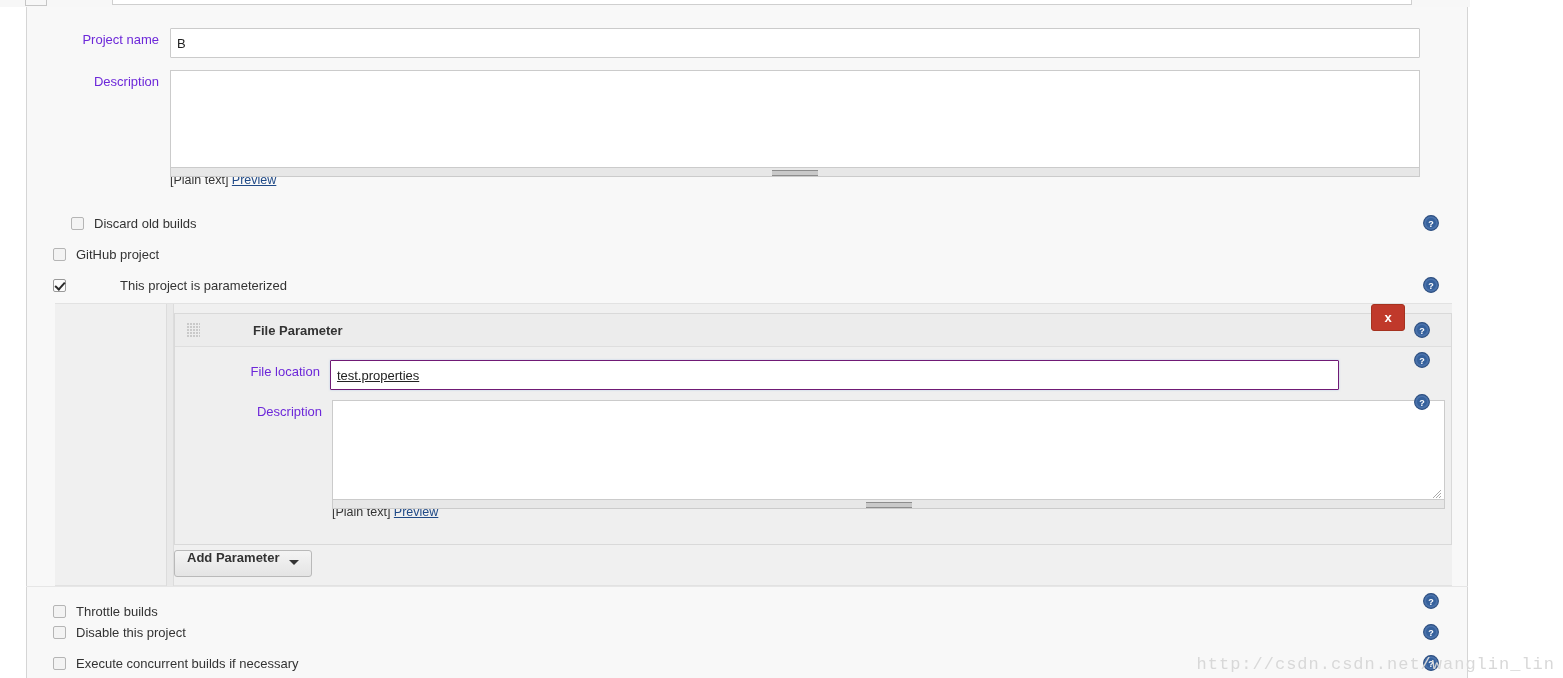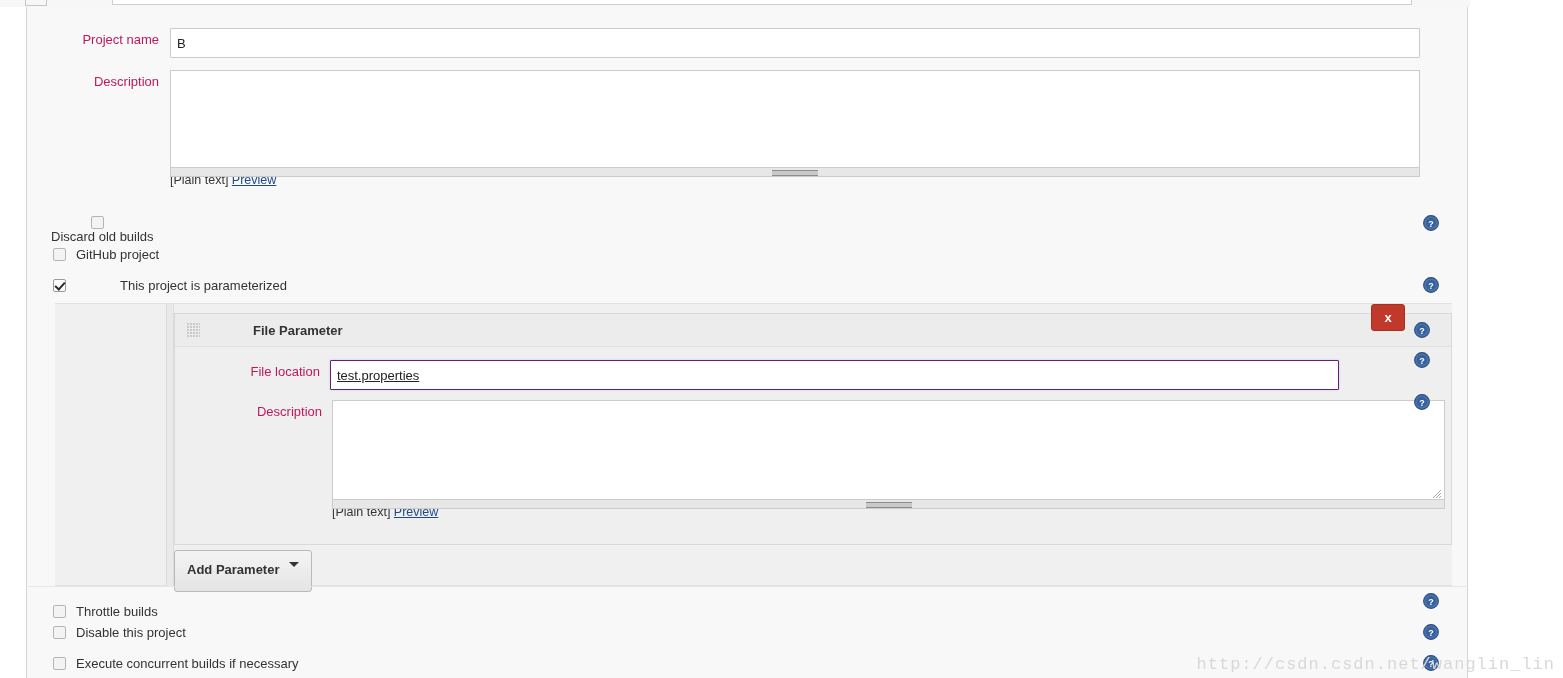--- a/index.html
+++ b/index.html
@@ -61,21 +61,21 @@
   }
 
   
   .row {
     position: absolute;
     display: flex;
     align-items: flex-start;
   }
   .row-label {
     text-align: right;
-    color: #be185d;
+    color: #6d28d9;
     font-size: 13px;
     padding-top: 4px;
     white-space: nowrap;
   }
 
   
   .text-input {
     border: 1px solid #cbcbcb;
     background: #ffffff;
     font-family: "Liberation Sans", sans-serif;
@@ -268,31 +268,31 @@
     text-align: center;
     cursor: pointer;
     box-sizing: border-box;
   }
 
   
   .add-btn {
     position: absolute;
     left: 174px;
     top: 550px;
-    height: 42px;
+    height: 27px;
     padding: 11px 12px;
     background: linear-gradient(#f4f4f4, #e4e4e4);
     border: 1px solid #b9b9b9;
     border-radius: 3px;
     font-family: "Liberation Sans", sans-serif;
     font-size: 13px;
     font-weight: bold;
     color: #333333;
     display: flex;
-    align-items: flex-start;
+    align-items: flex-end;
     gap: 10px;
     cursor: pointer;
     box-sizing: border-box;
   }
   .caret {
     width: 0; height: 0;
     border-left: 5px solid transparent;
     border-right: 5px solid transparent;
     border-top: 5px solid #333333;
   }
@@ -340,21 +340,21 @@
     <div class="ta-wrap" style="margin-left:11px;">
       <textarea class="textarea" style="width: 1250px; height: 98px;"></textarea>
       <div class="ta-grip" style="width:1250px; top:98px;"></div>
       <div class="plain-text-line" style="margin-top:5px;">
         <span>[Plain text]</span>
         <a href="#">Preview</a>
       </div>
     </div>
   </div>
 
-  <div class="cb-row" style="left:41px; top:216px;flex-direction:column;">
+  <div class="cb-row" style="left:71px; top:216px;">
     <span class="cb"></span>
     <span class="cb-label">Discard old builds</span>
   </div>
   <span class="help-icon" style="left:1423px; top:215px;">
     <svg width="16" height="16" viewBox="0 0 16 16">
       <circle cx="8" cy="8" r="7.4" fill="#4a72ab" stroke="#2d4f80" stroke-width="1.1"></circle>
       <circle cx="8" cy="8" r="5" fill="#36619c"></circle>
       <text x="8" y="11.6" font-size="9" font-family="Liberation Sans, sans-serif" font-weight="bold" fill="#ffffff" text-anchor="middle">?</text>
     </svg>
   </span>

